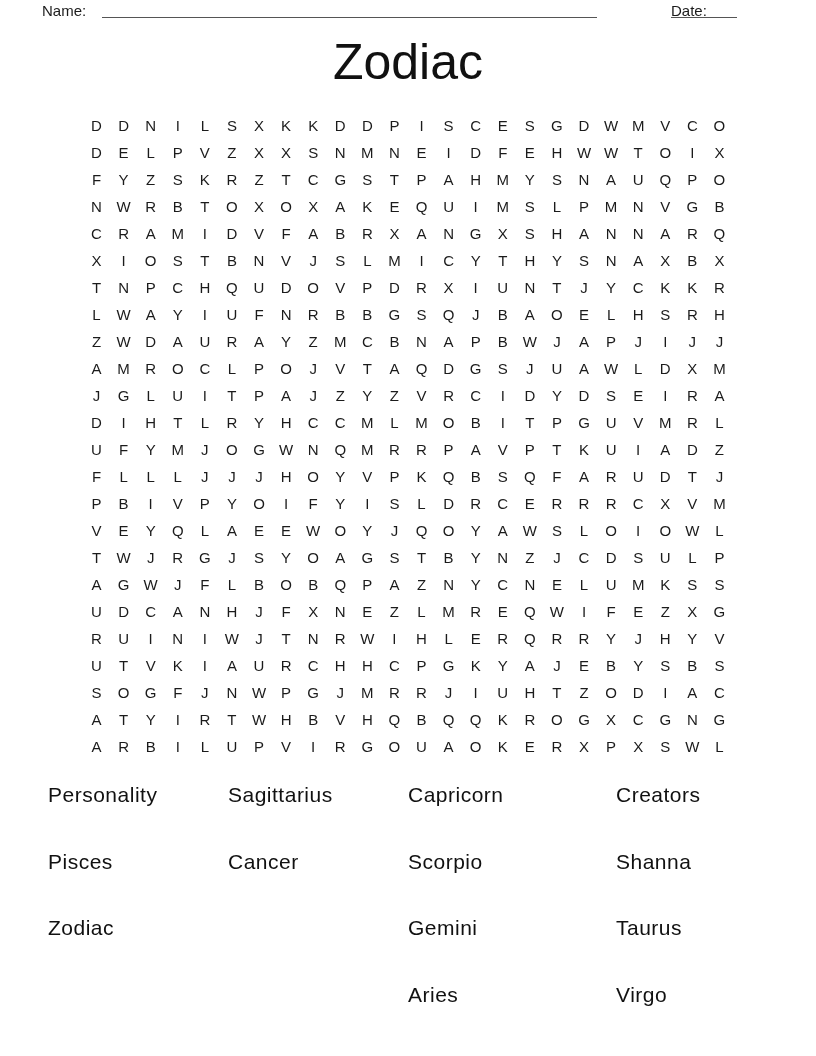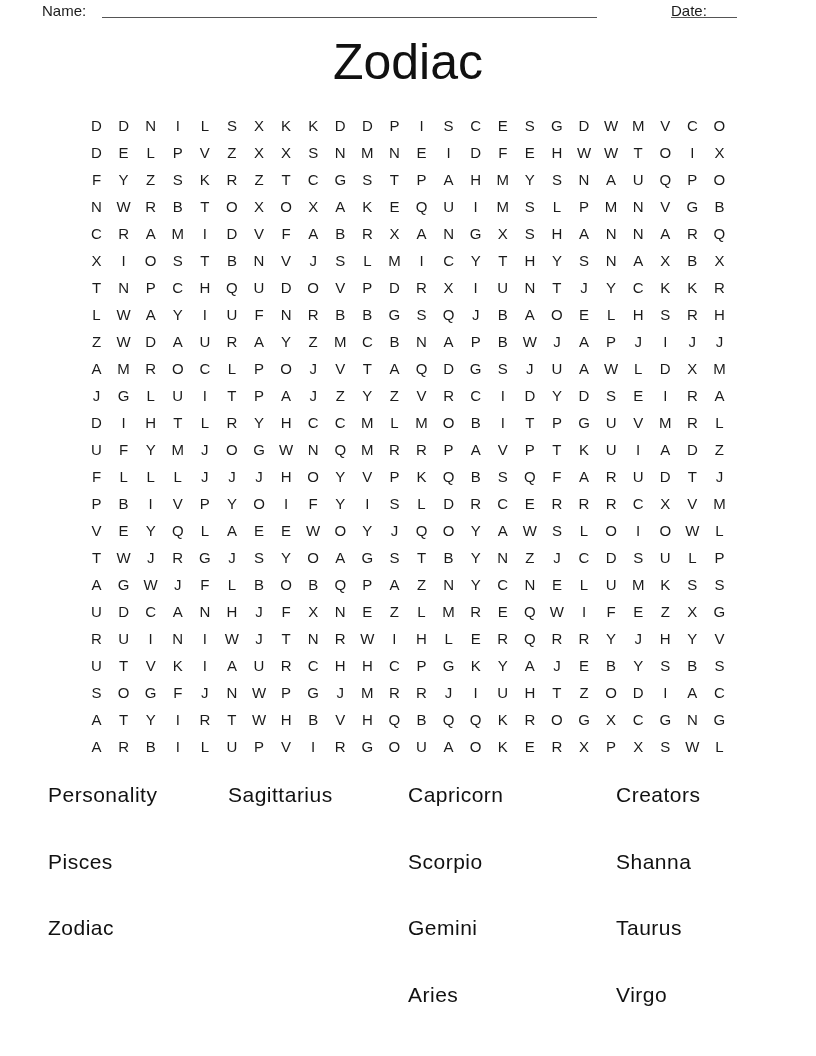--- a/index.html
+++ b/index.html
@@ -682,20 +682,21 @@
     </div>
 
   <div class="words" id="word-list">
       <div class="word-col" id="word-col-0">
         <div class="word">Personality</div>
         <div class="word">Pisces</div>
         <div class="word">Zodiac</div>
       </div>
       <div class="word-col" id="word-col-1">
         <div class="word">Sagittarius</div>
+        <div class="word">Cancer</div>
       </div>
       <div class="word-col" id="word-col-2">
         <div class="word">Capricorn</div>
         <div class="word">Scorpio</div>
         <div class="word">Gemini</div>
         <div class="word">Aries</div>
       </div>
       <div class="word-col" id="word-col-3">
         <div class="word">Creators</div>
         <div class="word">Shanna</div>

